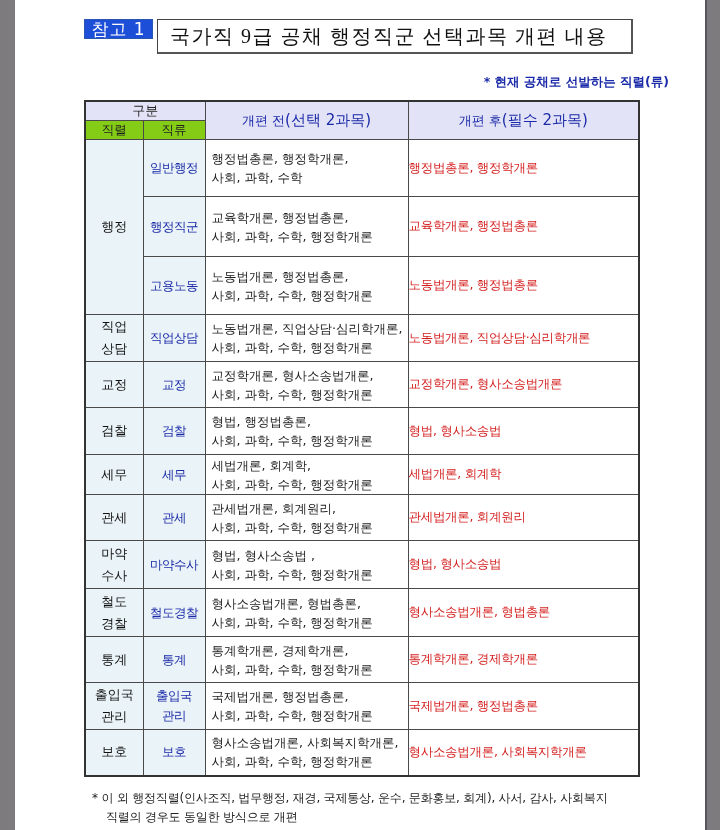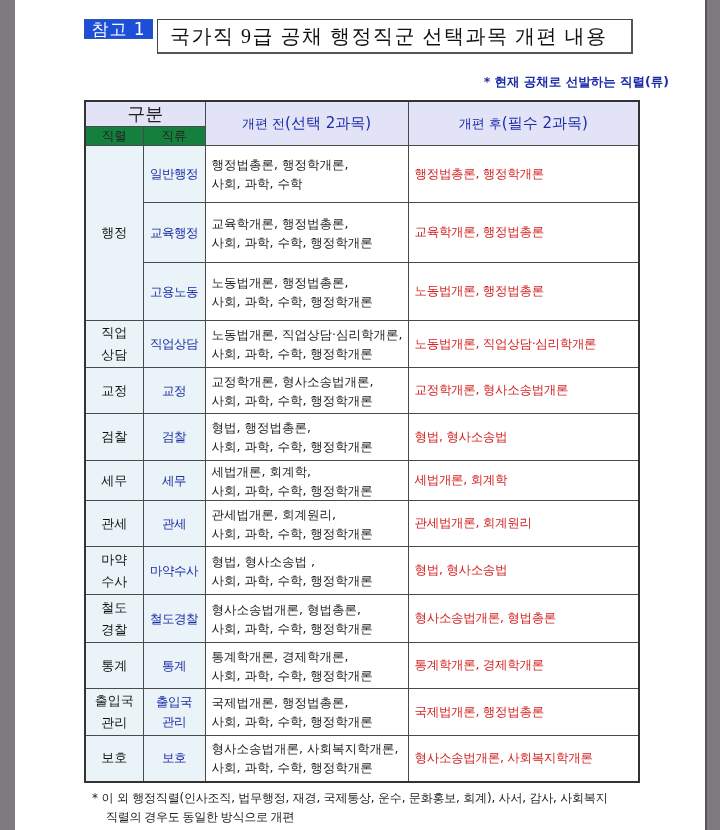--- a/index.html
+++ b/index.html
@@ -41,31 +41,31 @@
     border-collapse: collapse;
     table-layout: fixed;
   }
   table.main td, table.main th {
     border: 1px solid #4a4a4a;
     font-weight: normal;
   }
   table.main { border: 2px solid #333; }
   th.hdr { background: #e3e3f7; color: #1a2aa8; font-size: 13px; font-weight: bold; }
   th.hdr small { font-size: 15px; font-weight: normal; }
-  th.sub { background: #15803d; color: #222; font-size: 12.5px; height: 19px; }
-  th.gubun { background: #e3e3f7; color: #222; font-size: 18px; height: 19px; }
+  th.sub { background: #84cc16; color: #222; font-size: 12.5px; height: 19px; }
+  th.gubun { background: #e3e3f7; color: #222; font-size: 13px; height: 19px; }
   td.series { background: #eaf3f7; text-align: center; font-size: 13px; color: #111; line-height: 22px; }
   td.cls { background: #eaf3f7; text-align: center; font-size: 12.5px; color: #1a2aa8; line-height: 20px; letter-spacing: -0.5px; }
   td.before { font-size: 12.5px; color: #222; padding-left: 6px; line-height: 19px; }
-  td.after { font-size: 12.5px; color: #d41f1f; font-weight: bold; padding-left: 6px; letter-spacing: -0.3px; }
+  td.after { font-size: 12.5px; color: #d41f1f; font-weight: bold; letter-spacing: -0.3px; }
   .footnote {
     position: absolute; left: 92px; top: 789px; width: 570px;
     font-size: 12px; color: #222; line-height: 19px; letter-spacing: -0.2px;
   }
-  .footnote .line2 { padding-left: 14px; display: block; font-family: Liberation Serif, serif; }
+  .footnote .line2 { padding-left: 14px; display: block; }
 </style>
 </head>
 <body>
 
 <div class="page">
 </div>
 <div class="page-edge-right"></div>
 
 <div class="title-wrap">
   <div class="title-badge">참고 1</div>
@@ -96,21 +96,21 @@
     <tr style="height:57px">
       <td class="series" rowspan="3">행정</td>
       <td class="cls">일반행정</td>
       <td class="before">
           <div>행정법총론, 행정학개론,</div>
           <div>사회, 과학, 수학</div>
         </td>
       <td class="after">행정법총론, 행정학개론</td>
     </tr>
     <tr style="height:60px">
-      <td class="cls">교육행정</td>
+      <td class="cls">행정직군</td>
       <td class="before">
           <div>교육학개론, 행정법총론,</div>
           <div>사회, 과학, 수학, 행정학개론</div>
         </td>
       <td class="after">교육학개론, 행정법총론</td>
     </tr>
     <tr style="height:58px">
       <td class="cls">고용노동</td>
       <td class="before">
           <div>노동법개론, 행정법총론,</div>

